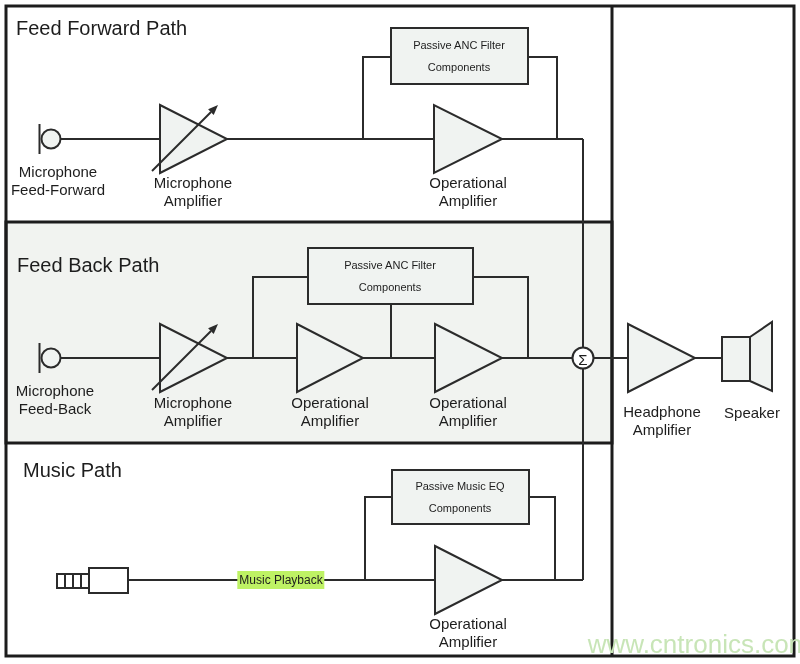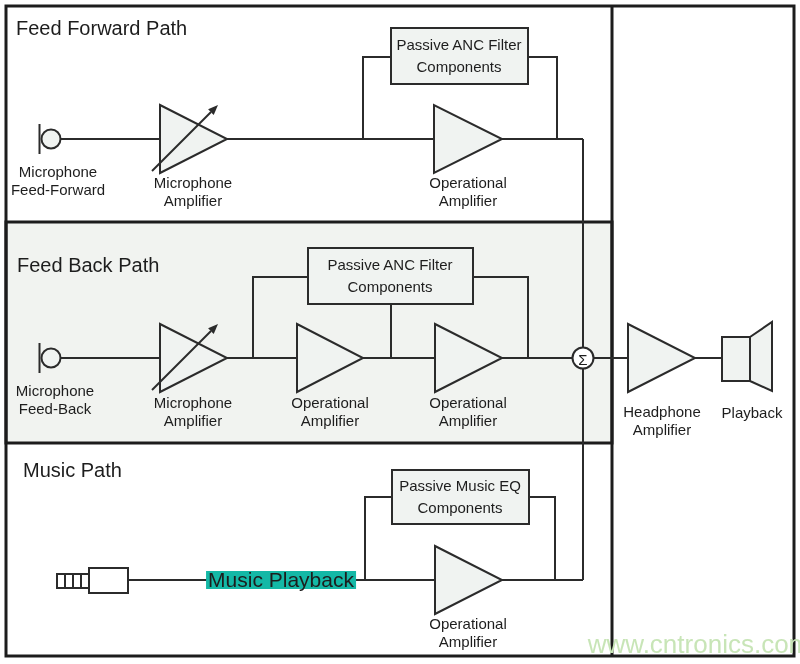--- a/index.html
+++ b/index.html
@@ -11,24 +11,24 @@
          font-family:"Liberation Sans",sans-serif;color:var(--text);}
   svg{position:absolute;left:0;top:0;}
   .w{stroke:var(--line);stroke-width:2;fill:none;}
   .shape{stroke:var(--line);stroke-width:2;fill:var(--shape-fill);}
   .whiteshape{stroke:var(--line);stroke-width:2;fill:#ffffff;}
   .frame{stroke:var(--frame);stroke-width:3;fill:none;}
   .tint{fill:var(--feedback-bg);stroke:var(--frame);stroke-width:3;}
   .arrowhead{fill:var(--line);stroke:none;}
   .label{position:absolute;font-size:15px;line-height:18px;text-align:center;
          white-space:pre-line;transform:translateX(-50%);}
-  .box-label{position:absolute;font-size:15px;line-height:22px;text-align:center;
+  .box-label{position:absolute;font-size:11px;line-height:22px;text-align:center;
          white-space:pre-line;transform:translateX(-50%);}
   .section-title{position:absolute;font-size:20px;line-height:30px;white-space:pre;}
-  .inline-label{position:absolute;font-size:21px;line-height:18px;background:#14b8a6;
+  .inline-label{position:absolute;font-size:12px;line-height:18px;background:#bef264;
          padding:0 2px;transform:translateX(-50%);white-space:pre;}
   .sigma{position:absolute;left:583px;top:359px;transform:translate(-50%,-50%);
          font-size:15px;line-height:15px;}
   .watermark{position:absolute;left:699px;top:633px;transform:translateX(-50%);
          font-size:26px;line-height:22px;color:var(--watermark);white-space:pre;}
 </style>
 </head>
 <body>
 
 <div id="stage">
@@ -131,16 +131,16 @@
   <div class="section-title" style="left:23px;top:455px;">Music Path</div>
   <div class="inline-label" style="left:281px;top:571px;">Music Playback</div>
   <div class="box-label" style="left:460px;top:475px;">Passive Music EQ
 Components</div>
   <div class="label" style="left:468px;top:615px;">Operational
 Amplifier</div>
 
   <div class="sigma">Σ</div>
   <div class="label" style="left:662px;top:395px;margin-top:8px;">Headphone
 Amplifier</div>
-  <div class="label" style="left:752px;top:404px;">Playback</div>
+  <div class="label" style="left:752px;top:404px;">Speaker</div>
 
   <div class="watermark">www.cntronics.com</div>
 </div>
 
 </body></html>

